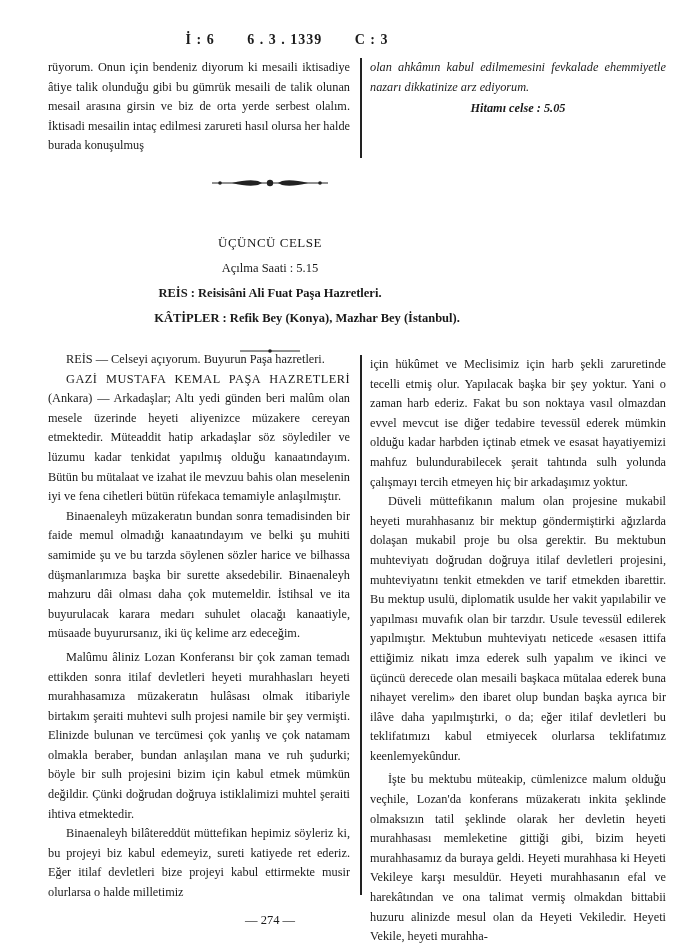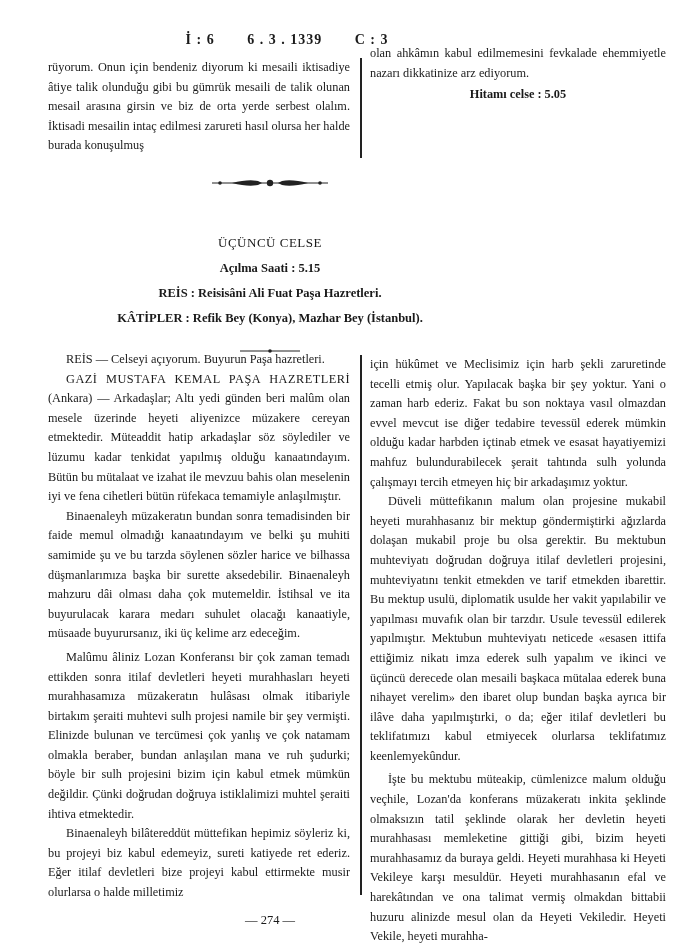--- a/index.html
+++ b/index.html
@@ -13,30 +13,30 @@
     text-align: center; font-weight: bold; font-size: 14px; letter-spacing: 1px;
   }
   .header span { margin: 0 14px; }
   .col {
     position: absolute; font-size: 12.3px; line-height: 19.6px;
     text-align: justify;
   }
   .col p { margin: 0; }
   .col p.ind { text-indent: 18px; }
   .top-left { left: 48px; top: 58px; width: 302px; }
-  .top-right { left: 370px; top: 44px; width: 296px; }
+  .top-right { left: 370px; top: 58px; width: 296px; font-style: italic; }
   .vrule { position: absolute; background: #222; width: 2px; }
   .center {
     position: absolute; left: 0; width: 540px; text-align: center;
   }
   .ornament { top: 176px; height: 14px; }
   .title { top: 235px; font-size: 13px; letter-spacing: 0.5px; }
-  .opening { top: 261px; font-size: 12.5px; font-weight: bold; }
+  .opening { top: 261px; font-size: 12.5px; font-weight: normal; }
   .reis { top: 286px; font-size: 12.5px; font-weight: bold; }
-  .katip { top: 311px; font-size: 12.5px; font-weight: bold; }
+  .katip { top: 311px; font-size: 12.5px; font-weight: bold; margin-left: 37px; }
   .shortrule { top: 340px; }
   .bot-left { left: 48px; top: 350px; width: 302px; }
   .bot-right { left: 370px; top: 355px; width: 296px; }
   .center-text { text-align: center; }
   .bold { font-weight: bold; }
   .pagenum { top: 913px; font-size: 12.5px; }
   .sc { letter-spacing: 0.5px; }
 </style>
 </head>
 <body>

